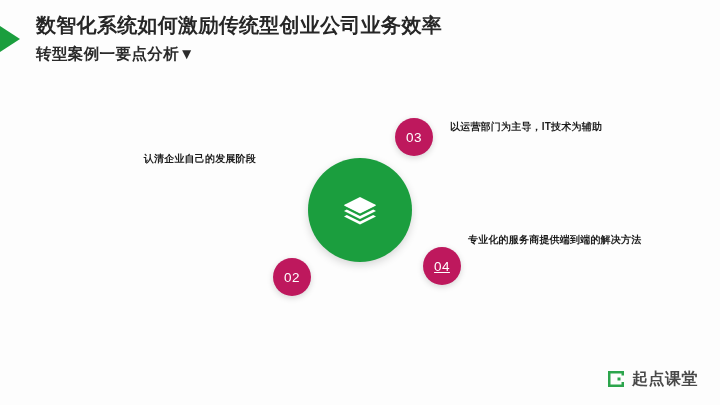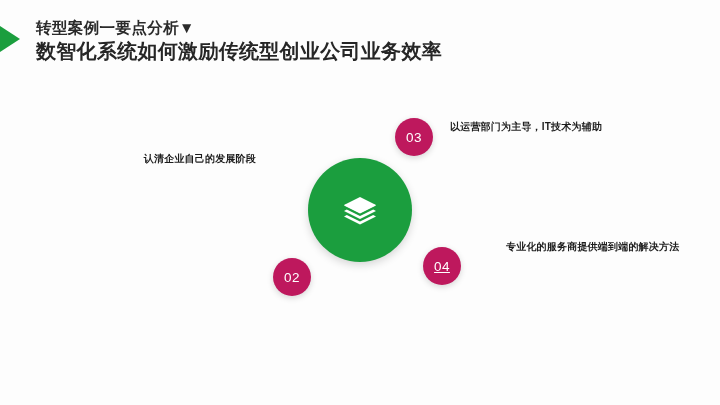--- a/index.html
+++ b/index.html
@@ -123,21 +123,21 @@
   }
   .label-left {
     text-align: right;
   }
   .label-right {
     text-align: left;
   }
   #label-01 { left: 48px; top: 68px; width: 208px; }
   #label-02 { left: 90px; top: 185px; width: 172px; }
   #label-03 { left: 450px; top: 36px; width: 166px; }
-  #label-04 { left: 468px; top: 156px; width: 178px; margin-left: 38px; }
+  #label-04 { left: 468px; top: 149px; width: 178px; }
 
   
   #watermark {
     position: absolute;
     right: 22px;
     bottom: 16px;
     display: flex;
     align-items: center;
     gap: 6px;
     opacity: 0.92;
@@ -156,22 +156,22 @@
   }
 </style>
 </head>
 <body>
 
 <div id="slide">
 
   <div id="header">
     <div id="header-arrow"></div>
     <div id="title-block">
+      <div id="page-title">数智化系统如何激励传统型创业公司业务效率</div>
       <div id="page-subtitle">转型案例一要点分析▼</div>
-      <div id="page-title">数智化系统如何激励传统型创业公司业务效率</div>
     </div>
   </div>
 
   <div id="diagram">
 
     <div id="hub-circle" class="hub">
       <svg id="hub-icon" viewBox="0 0 34 30">
         <polygon points="17,2 33,10 17,18 1,10" fill="#ffffff"></polygon>
         <polygon points="17,15.5 30.2,9 33,10.4 17,18.4 1,10.4 3.8,9" fill="#ffffff"></polygon>
         <polygon points="17,21 30.2,14.5 33,15.9 17,23.9 1,15.9 3.8,14.5" fill="#ffffff"></polygon>
@@ -184,14 +184,21 @@
     <div id="node-02" class="node">02</div>
 
     <div id="node-03" class="node">03</div>
     <div id="label-03" class="label label-right">以运营部门为主导，IT技术为辅助</div>
 
     <div id="node-04" class="node">04</div>
     <div id="label-04" class="label label-right">专业化的服务商提供端到端的解决方法</div>
 
   </div>
 
+  <div id="watermark">
+    <svg id="watermark-mark" viewBox="0 0 20 20">
+      <path d="M2 2 H18 V6.5 H15.5 V4.5 H4.5 V15.5 H15.5 V13 H18 V18 H2 Z" fill="#1b9e3e"></path>
+      <rect x="11.5" y="8.5" width="3" height="3" fill="#1b9e3e"></rect>
+    </svg>
+    <div id="watermark-text">起点课堂</div>
+  </div>
 
 </div>
 
 </body></html>

